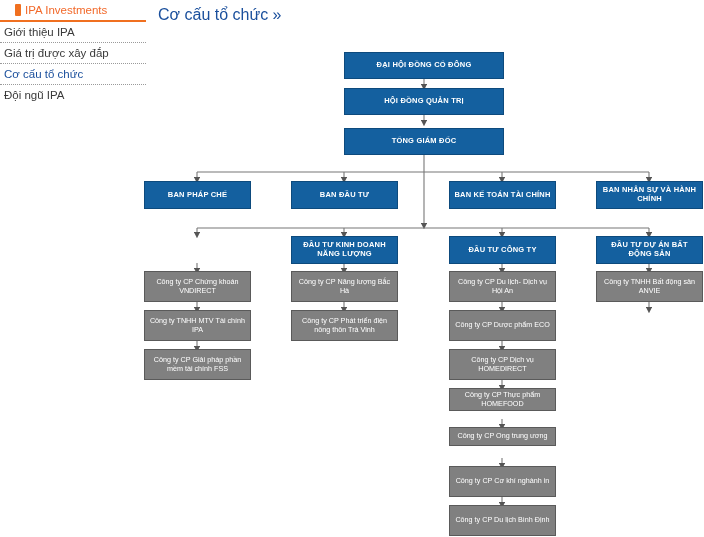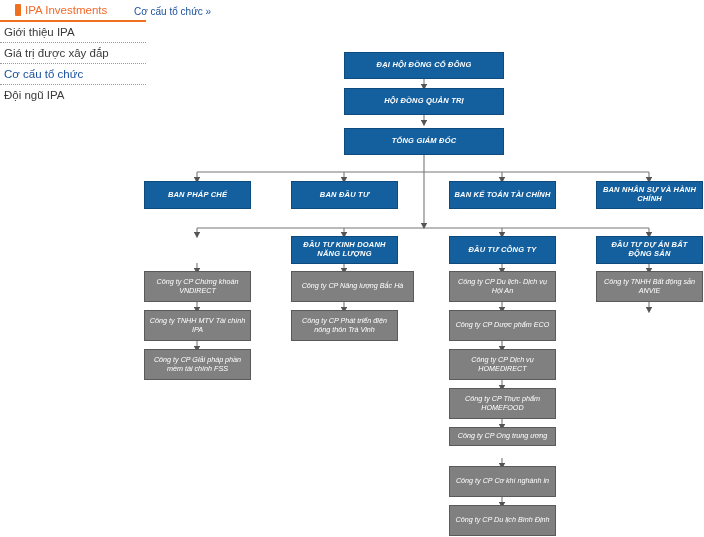--- a/index.html
+++ b/index.html
@@ -52,35 +52,34 @@
     border-bottom: 1px dotted #9a9a9a;
     box-sizing: border-box;
     white-space: nowrap;
   }
   .nav-item.last { border-bottom: none; }
   .nav-item.active { color: #1a4f9c; }
 
   
   #breadcrumb {
     position: absolute;
-    left: 134px;
+    left: 158px;
     top: 6px;
-    font-size: 10px;
+    font-size: 16px;
     color: #1a4f9c;
     white-space: nowrap;
   }
 
   
   #chart {
     position: absolute;
     left: 0;
     top: 0;
     width: 704px;
     height: 537px;
-    font-style: italic;
   }
   #lines {
     position: absolute;
     left: 0;
     top: 0;
     width: 704px;
     height: 537px;
   }
   .node {
     position: absolute;
@@ -205,37 +204,37 @@
   <div class="node gray" style="left:144px; top:271px; width:107px; height:31px;">
     <span>Công ty CP Chứng khoán VNDIRECT</span>
   </div>
   <div class="node gray" style="left:144px; top:310px; width:107px; height:31px;">
     <span>Công ty TNHH MTV Tài chính IPA</span>
   </div>
   <div class="node gray" style="left:144px; top:349px; width:107px; height:31px;">
     <span>Công ty CP Giải pháp phần mềm tài chính FSS</span>
   </div>
 
-  <div class="node gray" style="left:291px; top:271px; width:123px; height:31px;">
+  <div class="node gray" style="left:291px; top:271px; width:107px; height:31px;">
     <span>Công ty CP Năng lượng Bắc Hà</span>
   </div>
   <div class="node gray" style="left:291px; top:310px; width:107px; height:31px;">
     <span>Công ty CP Phát triển điện nông thôn Trà Vinh</span>
   </div>
 
   <div class="node gray" style="left:449px; top:271px; width:107px; height:31px;">
     <span>Công ty CP Du lịch- Dịch vụ Hội An</span>
   </div>
   <div class="node gray" style="left:449px; top:310px; width:107px; height:31px;">
     <span>Công ty CP Dược phẩm ECO</span>
   </div>
   <div class="node gray" style="left:449px; top:349px; width:107px; height:31px;">
     <span>Công ty CP Dịch vụ HOMEDIRECT</span>
   </div>
-  <div class="node gray" style="left:449px; top:388px; width:107px; height:31px;">
+  <div class="node gray" style="left:449px; top:388px; width:107px; height:23px;">
     <span>Công ty CP Thực phẩm HOMEFOOD</span>
   </div>
   <div class="node gray" style="left:449px; top:427px; width:107px; height:19px;">
     <span>Công ty CP Ong trung ương</span>
   </div>
   <div class="node gray" style="left:449px; top:466px; width:107px; height:31px;">
     <span>Công ty CP Cơ khí nghành in</span>
   </div>
   <div class="node gray" style="left:449px; top:505px; width:107px; height:31px;">
     <span>Công ty CP Du lịch Bình Định</span>

